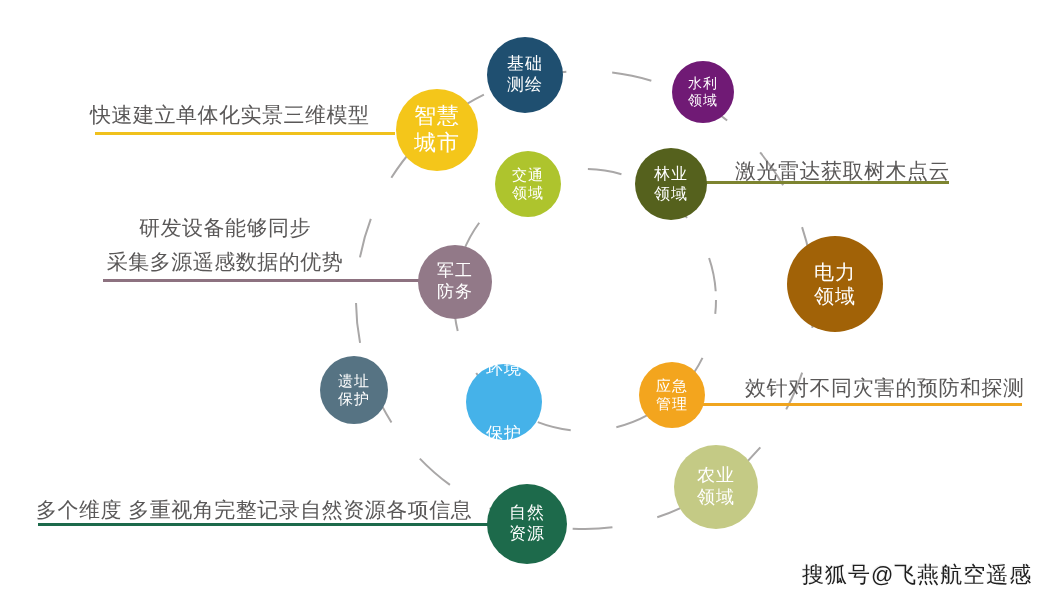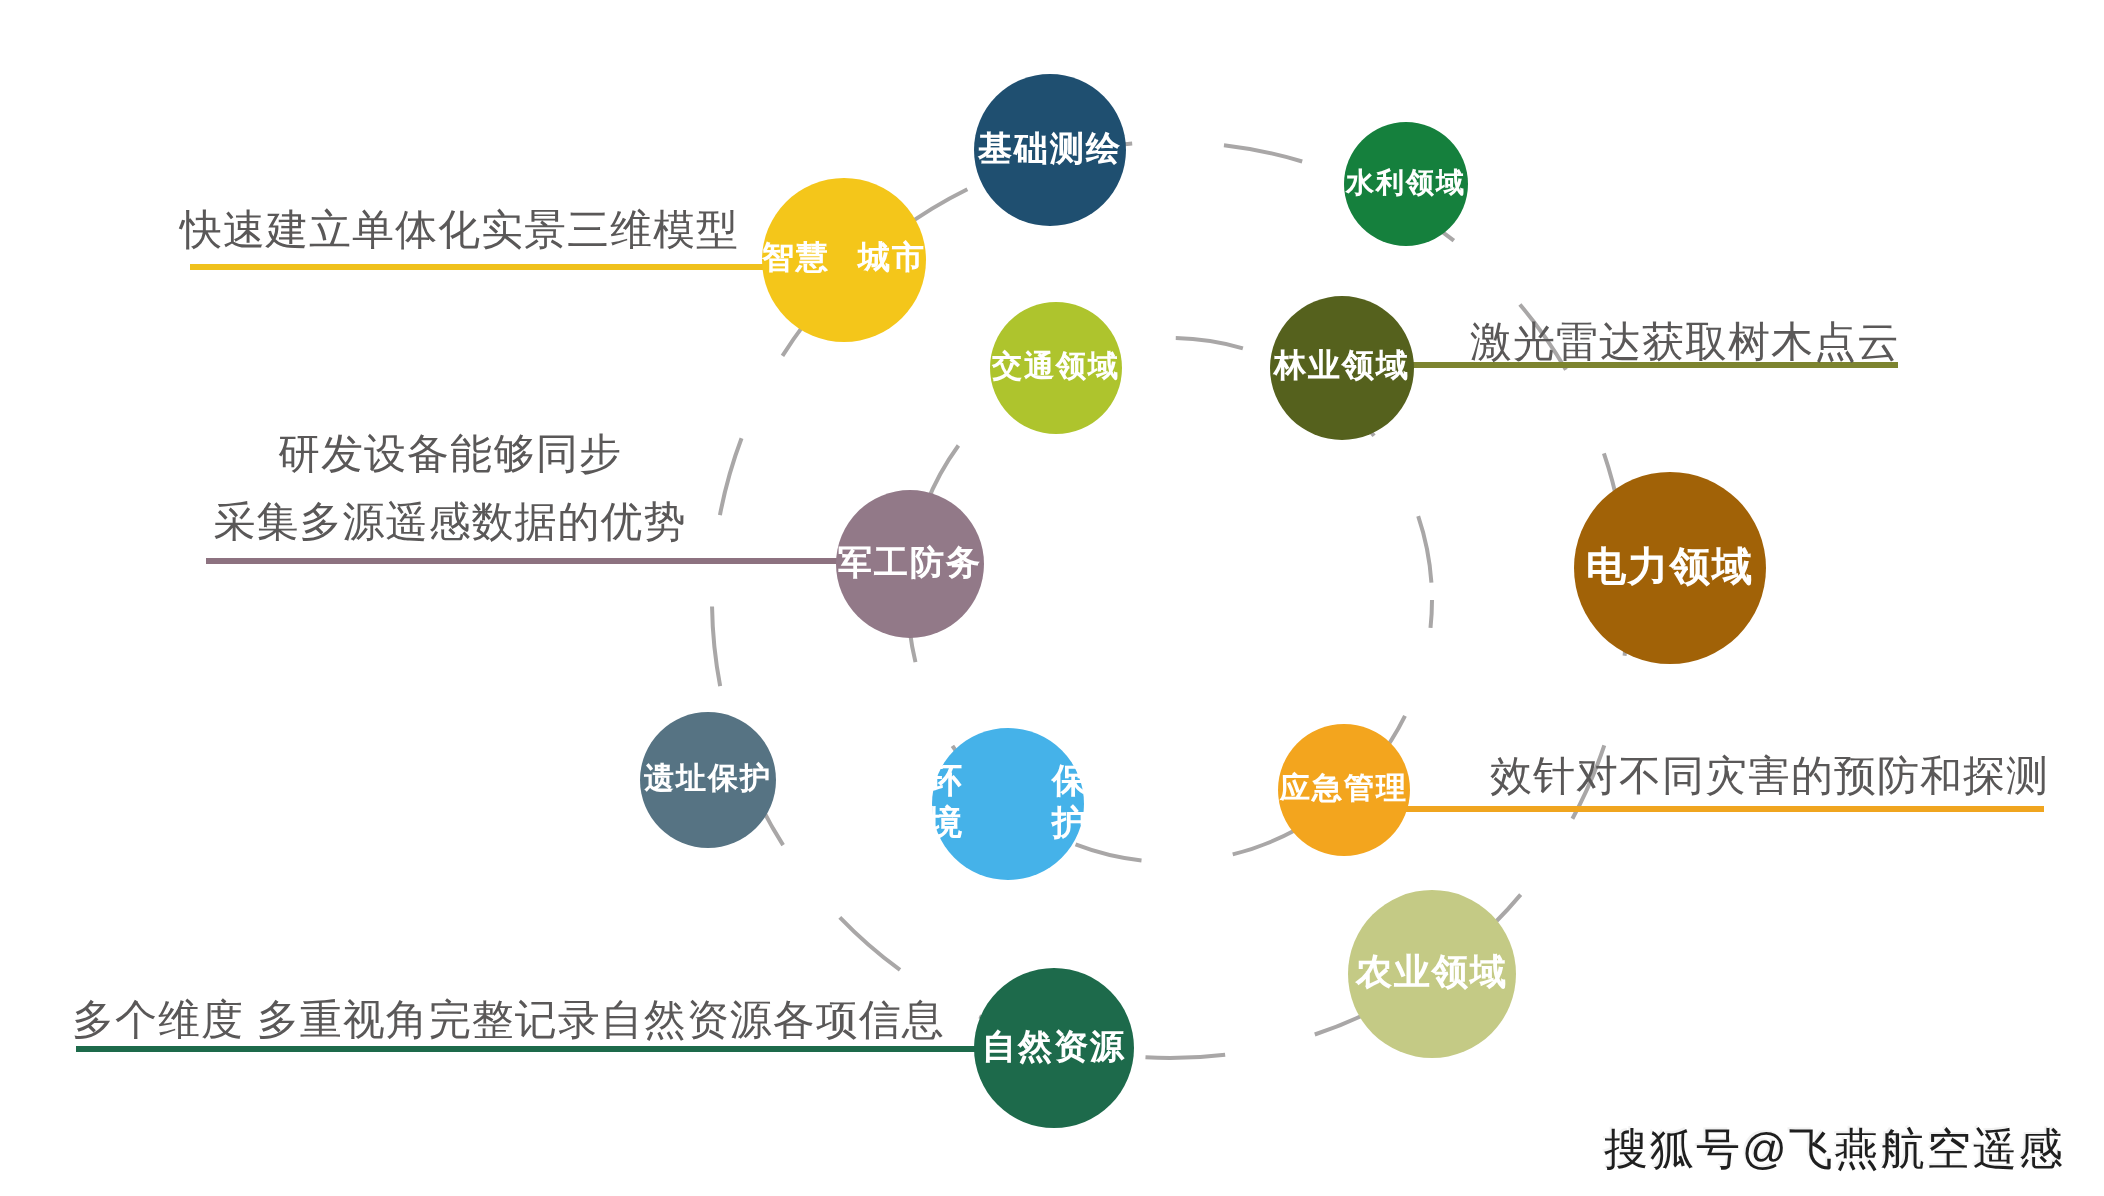--- a/index.html
+++ b/index.html
@@ -20,26 +20,26 @@
     color: #5a5858;
     font-size: 21px;
     letter-spacing: 0.5px;
     white-space: nowrap;
   }
   .note .line { line-height: 34px; }
   .bubble {
     position: absolute;
     border-radius: 50%;
     display: flex;
-    flex-direction: row;
+    flex-direction: column;
     align-items: center;
     justify-content: center;
     z-index: 3;
     color: #ffffff;
-    font-weight: bold;
+    font-weight: normal;
     line-height: 1.22;
     letter-spacing: 1px;
     text-align: center;
   }
   .watermark {
     position: absolute;
     z-index: 4;
     font-weight: normal;
     font-size: 22px;
     color: #1f1f1f;
@@ -75,26 +75,26 @@
 
   <div class="note" style="left:745px; top:374px;">效针对不同灾害的预防和探测</div>
 
   <div class="note" style="left:36px; top:496px;">多个维度 多重视角完整记录自然资源各项信息</div>
 
   <div class="bubble" style="left: 487px; top: 37px; width: 76px; height: 76px; font-size: 17px; background-color: rgb(31, 79, 112);">
     <span>基础</span>
     <span>测绘</span>
   </div>
 
-  <div class="bubble" style="left: 672px; top: 61px; width: 62px; height: 62px; font-size: 14px; background-color: #15803d;">
+  <div class="bubble" style="left: 672px; top: 61px; width: 62px; height: 62px; font-size: 14px; background-color: #701a75;">
     <span>水利</span>
     <span>领域</span>
   </div>
 
-  <div class="bubble" style="left: 381px; top: 89px; width: 82px; height: 82px; font-size: 16px; background-color: rgb(244, 198, 26); justify-content: space-between;">
+  <div class="bubble" style="left: 396px; top: 89px; width: 82px; height: 82px; font-size: 22px; background-color: rgb(244, 198, 26);">
     <span>智慧</span>
     <span>城市</span>
   </div>
 
   <div class="bubble" style="left: 495px; top: 151px; width: 66px; height: 66px; font-size: 15px; background-color: rgb(174, 196, 45);">
     <span>交通</span>
     <span>领域</span>
   </div>
 
   <div class="bubble" style="left: 635px; top: 148px; width: 72px; height: 72px; font-size: 16px; background-color: rgb(85, 97, 29);">

